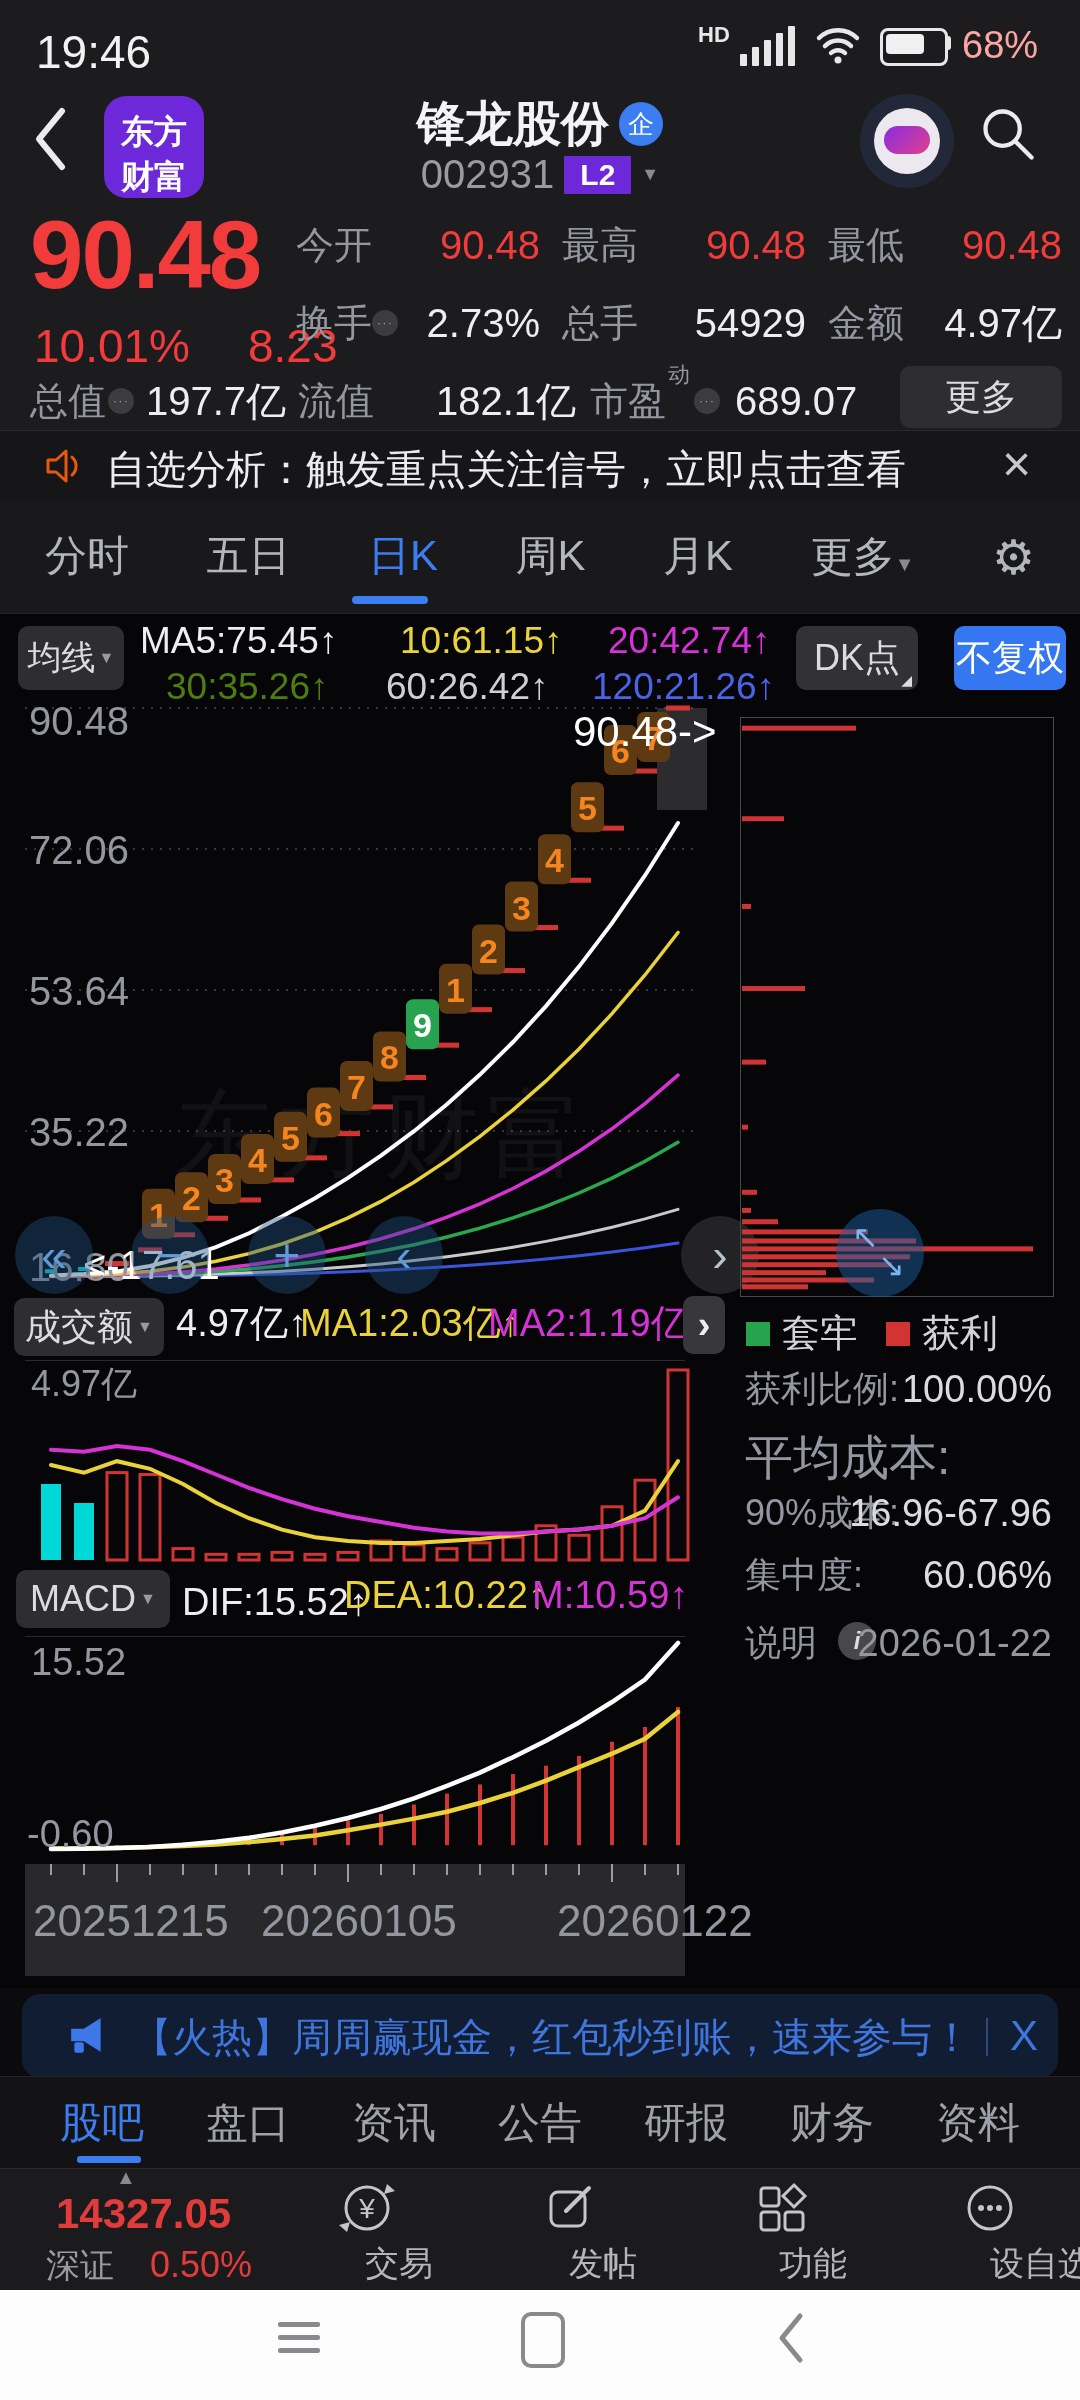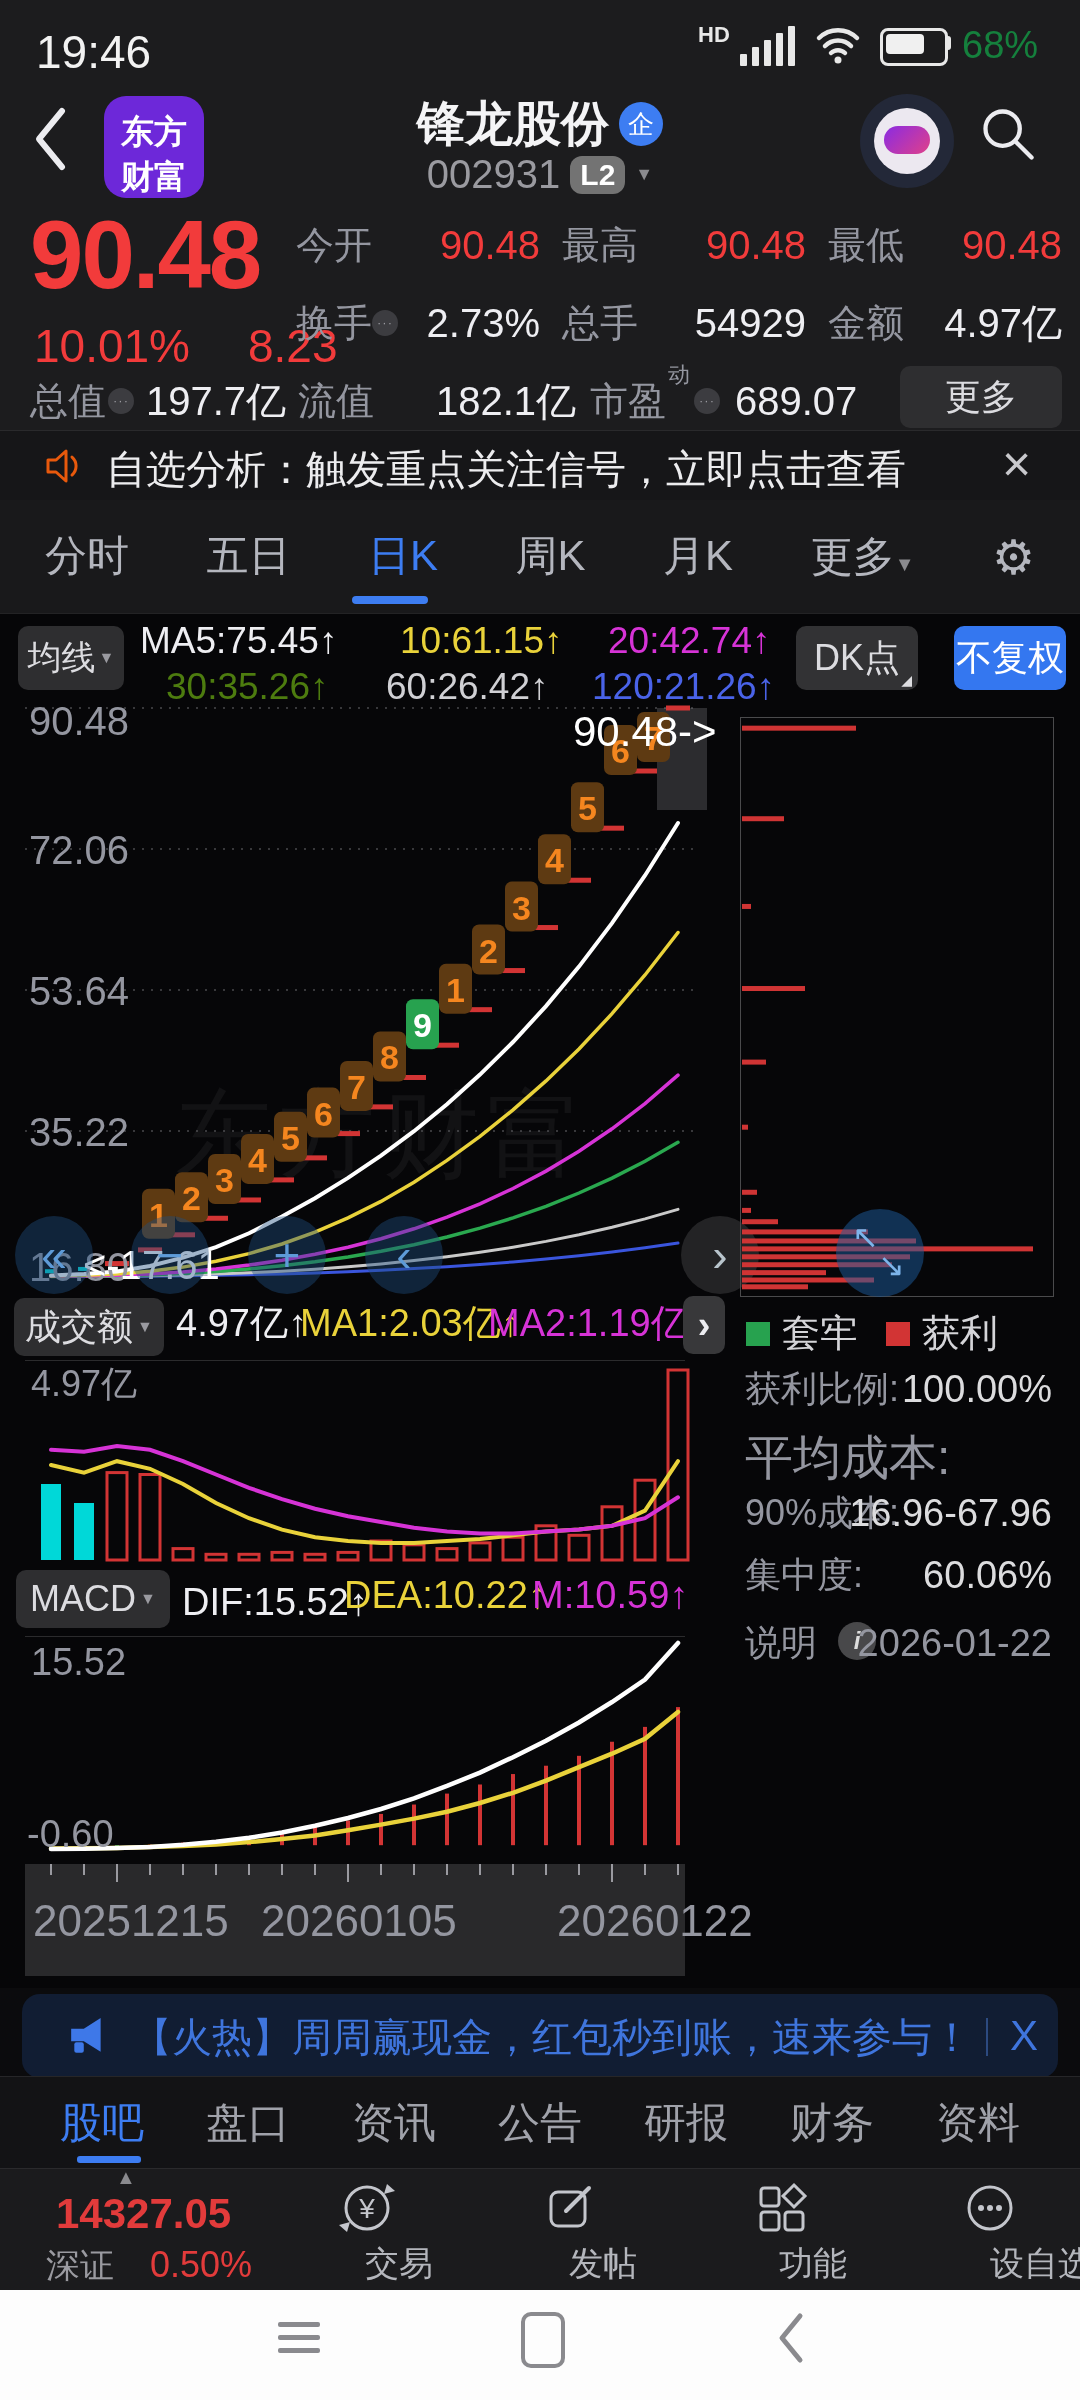--- a/index.html
+++ b/index.html
@@ -39,36 +39,36 @@
   <svg style="left:814px;top:20px;" width="48" height="46" viewBox="0 0 48 46">
     <path d="M5 18 A27 27 0 0 1 43 18" stroke="#e8e8e8" stroke-width="4.5" fill="none" stroke-linecap="round"></path>
     <path d="M11 26 A18 18 0 0 1 37 26" stroke="#e8e8e8" stroke-width="4.5" fill="none" stroke-linecap="round"></path>
     <path d="M17 33 A10 10 0 0 1 31 33" stroke="#e8e8e8" stroke-width="4.5" fill="none" stroke-linecap="round"></path>
     <circle cx="24" cy="40" r="3.5" fill="#e8e8e8"></circle>
   </svg>
   <div class="abs" style="left:880px;top:28px;width:62px;height:32px;border:3px solid #e8e8e8;border-radius:8px;">
     <div class="abs" style="left:3px;top:3px;width:38px;height:20px;background:#f0f0f0;border-radius:4px;"></div>
   </div>
   <div class="abs" style="left:946px;top:36px;width:5px;height:14px;background:#e8e8e8;border-radius:0 3px 3px 0;"></div>
-  <div class="t" style="left:962px;top:24px;font-size:38px;color:#15803d;">68%</div>
+  <div class="t" style="left:962px;top:24px;font-size:38px;color:#fca5a5;">68%</div>
 
   <svg style="left:32px;top:106px;" width="36" height="66" viewBox="0 0 36 66">
     <polyline points="30,5 7,33 30,61" stroke="#ececf0" stroke-width="6" fill="none" stroke-linecap="round" stroke-linejoin="round"></polyline>
   </svg>
   <div class="abs" style="left:104px;top:96px;width:100px;height:102px;background:#6d28d9;border-radius:22px;text-align:center;">
     <div style="font-size:33px;font-weight:bold;color:#fff;margin-top:14px;">东方</div>
     <div style="font-size:33px;font-weight:bold;color:#fff;">财富</div>
   </div>
   <div class="abs" style="left:0;top:92px;width:1080px;display:flex;justify-content:center;align-items:center;gap:10px;">
     <span style="font-size:48px;font-weight:bold;color:#f4f4f6;">锋龙股份</span>
     <span style="width:44px;height:44px;border-radius:50%;background:#3d7df2;color:#fff;font-size:26px;display:flex;align-items:center;justify-content:center;">企</span>
   </div>
   <div class="abs" style="left:0;top:152px;width:1080px;display:flex;justify-content:center;align-items:center;gap:10px;">
     <span style="font-size:40px;color:#9a9aa0;">002931</span>
-    <span style="background:#737373;color:#fff;font-weight:bold;font-size:30px;border-radius:12px;padding:2px 10px;">L2</span>
+    <span style="background:#6d28d9;color:#fff;font-weight:bold;font-size:30px;border-radius:1px;padding:2px 16px;">L2</span>
     <span style="font-size:18px;color:#8a8a8e;">▼</span>
   </div>
   <div class="abs" style="left:860px;top:94px;width:94px;height:94px;border-radius:50%;background:#232838;">
     <div class="abs" style="left:14px;top:14px;width:66px;height:66px;border-radius:50%;background:#ece8f0;"></div>
     <div class="abs" style="left:24px;top:32px;width:46px;height:28px;border-radius:14px;background:linear-gradient(135deg,#8a2be2,#e0408a);"></div>
   </div>
   <svg style="left:978px;top:104px;" width="60" height="60" viewBox="0 0 56 56">
     <circle cx="23" cy="23" r="16" stroke="#ececf0" stroke-width="4" fill="none"></circle>
     <line x1="35" y1="35" x2="50" y2="50" stroke="#ececf0" stroke-width="4" stroke-linecap="round"></line>
   </svg>

